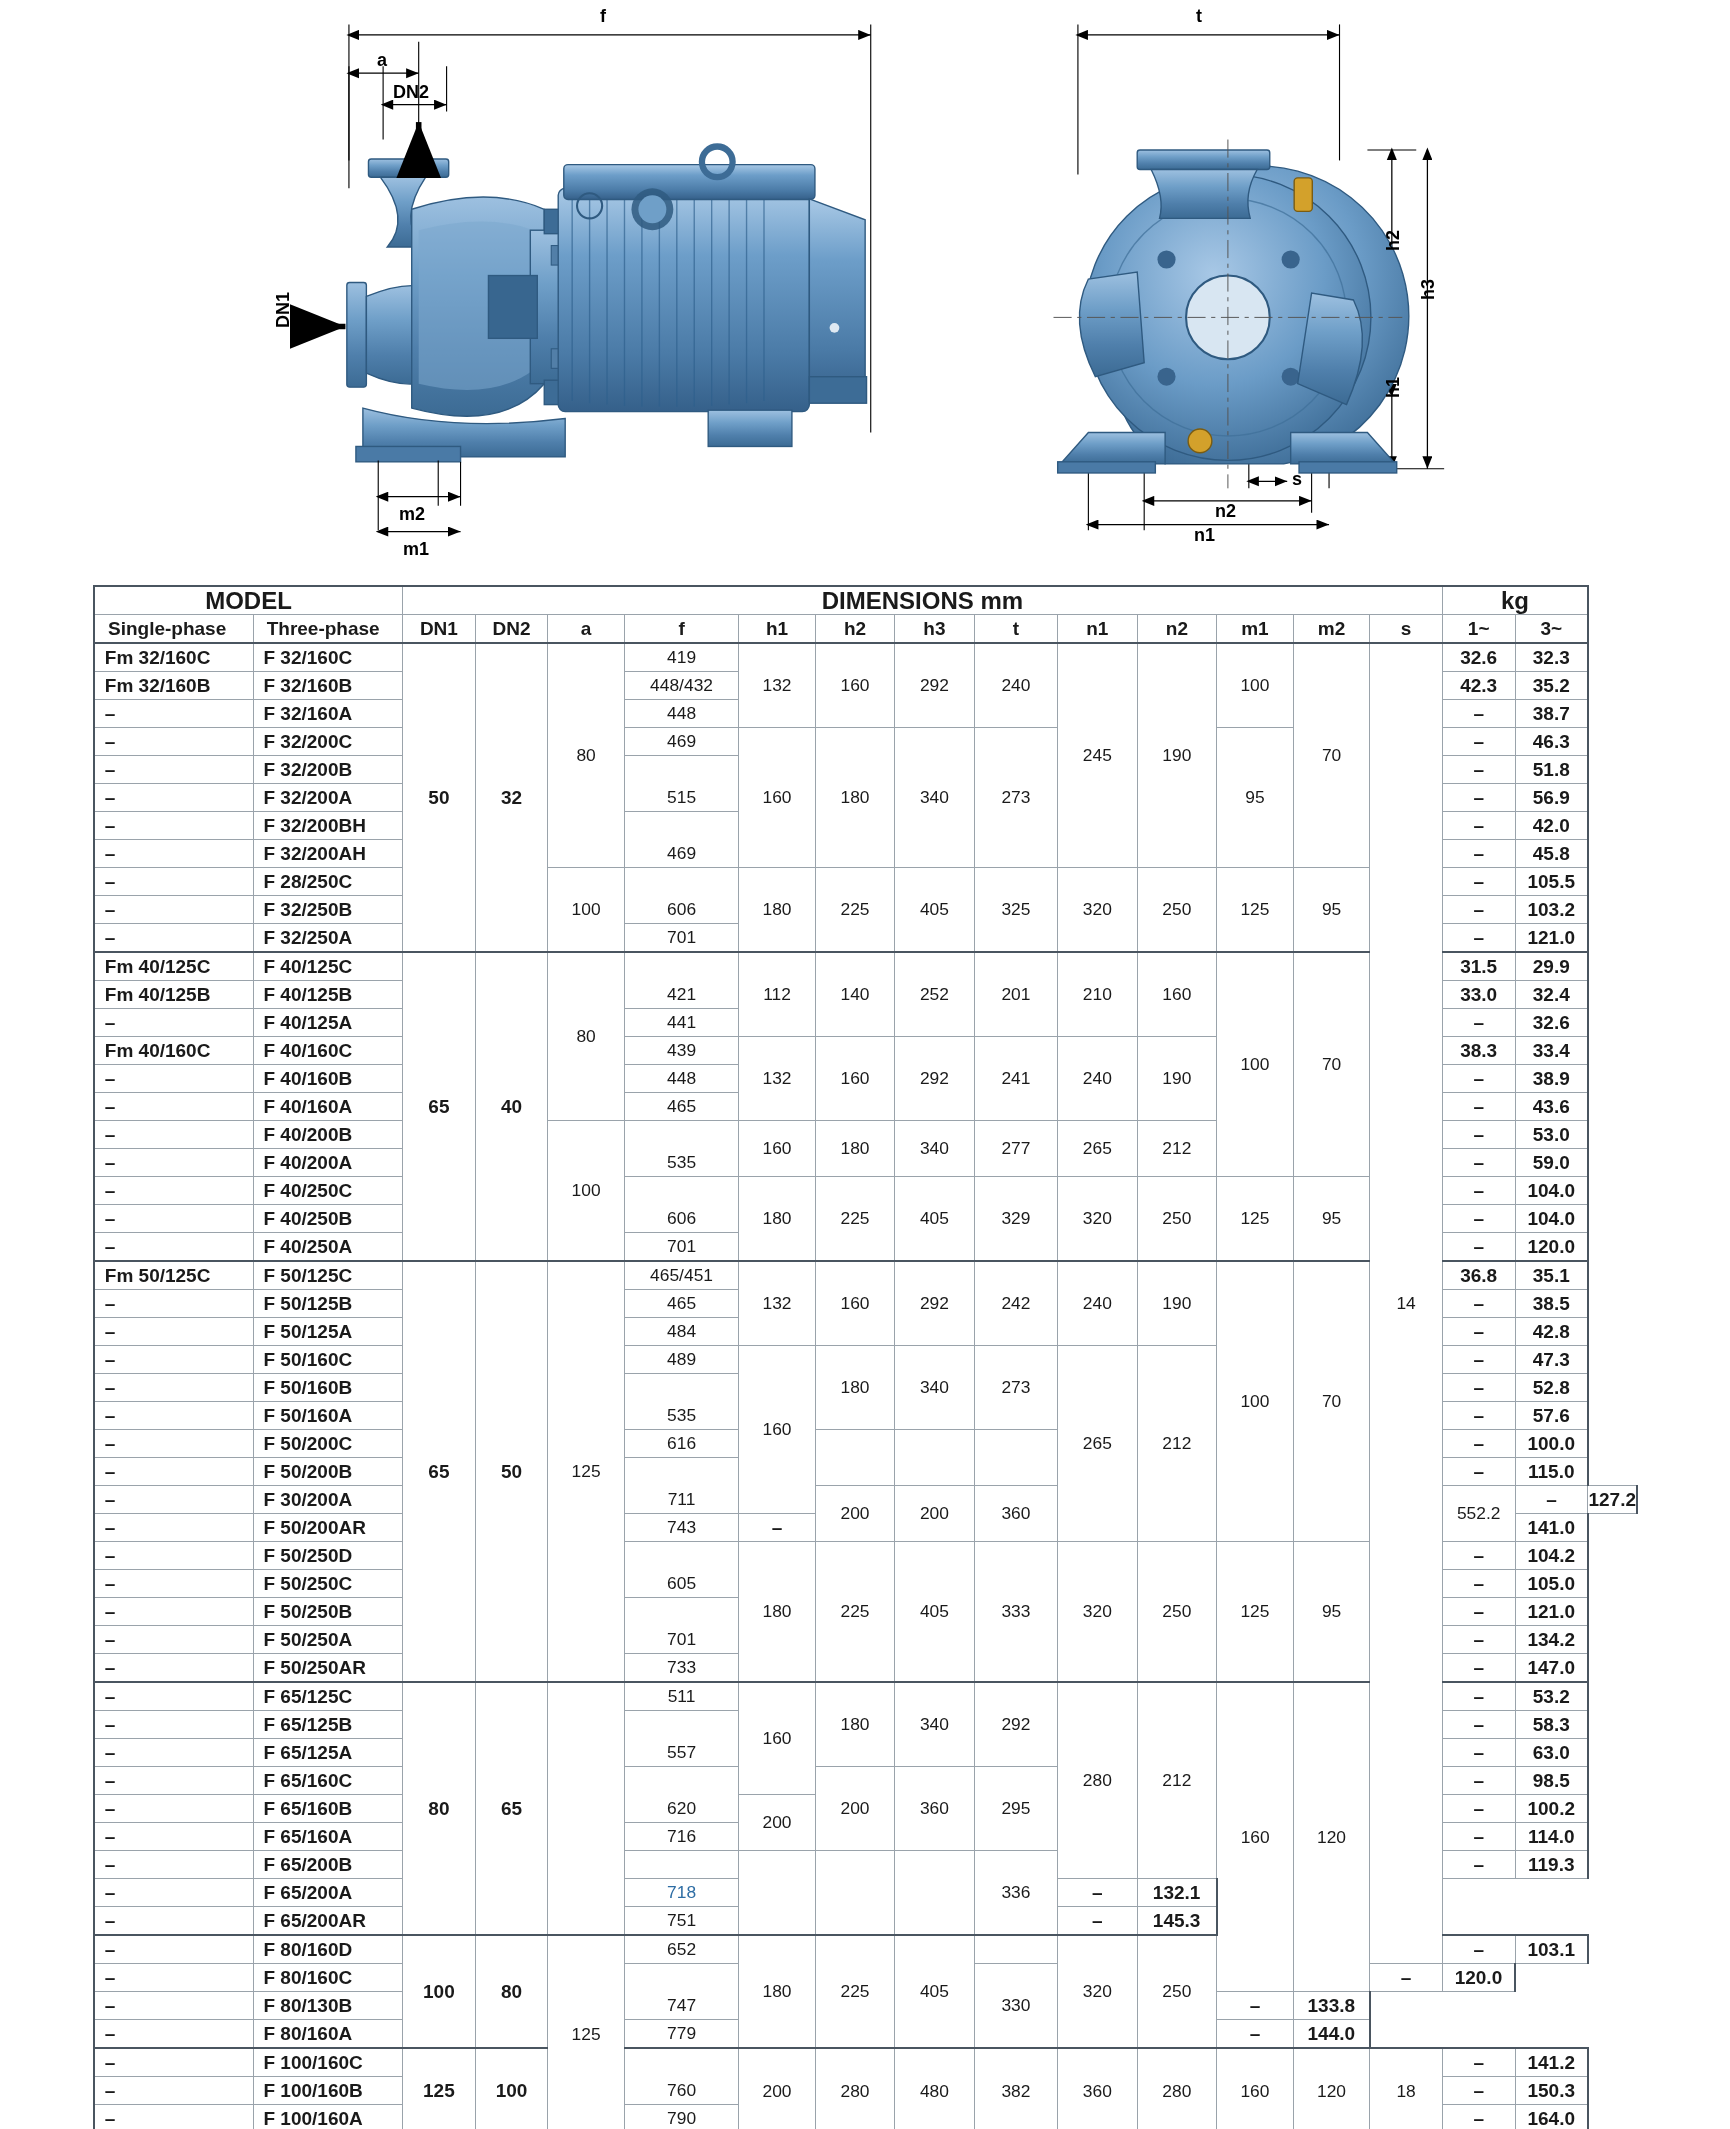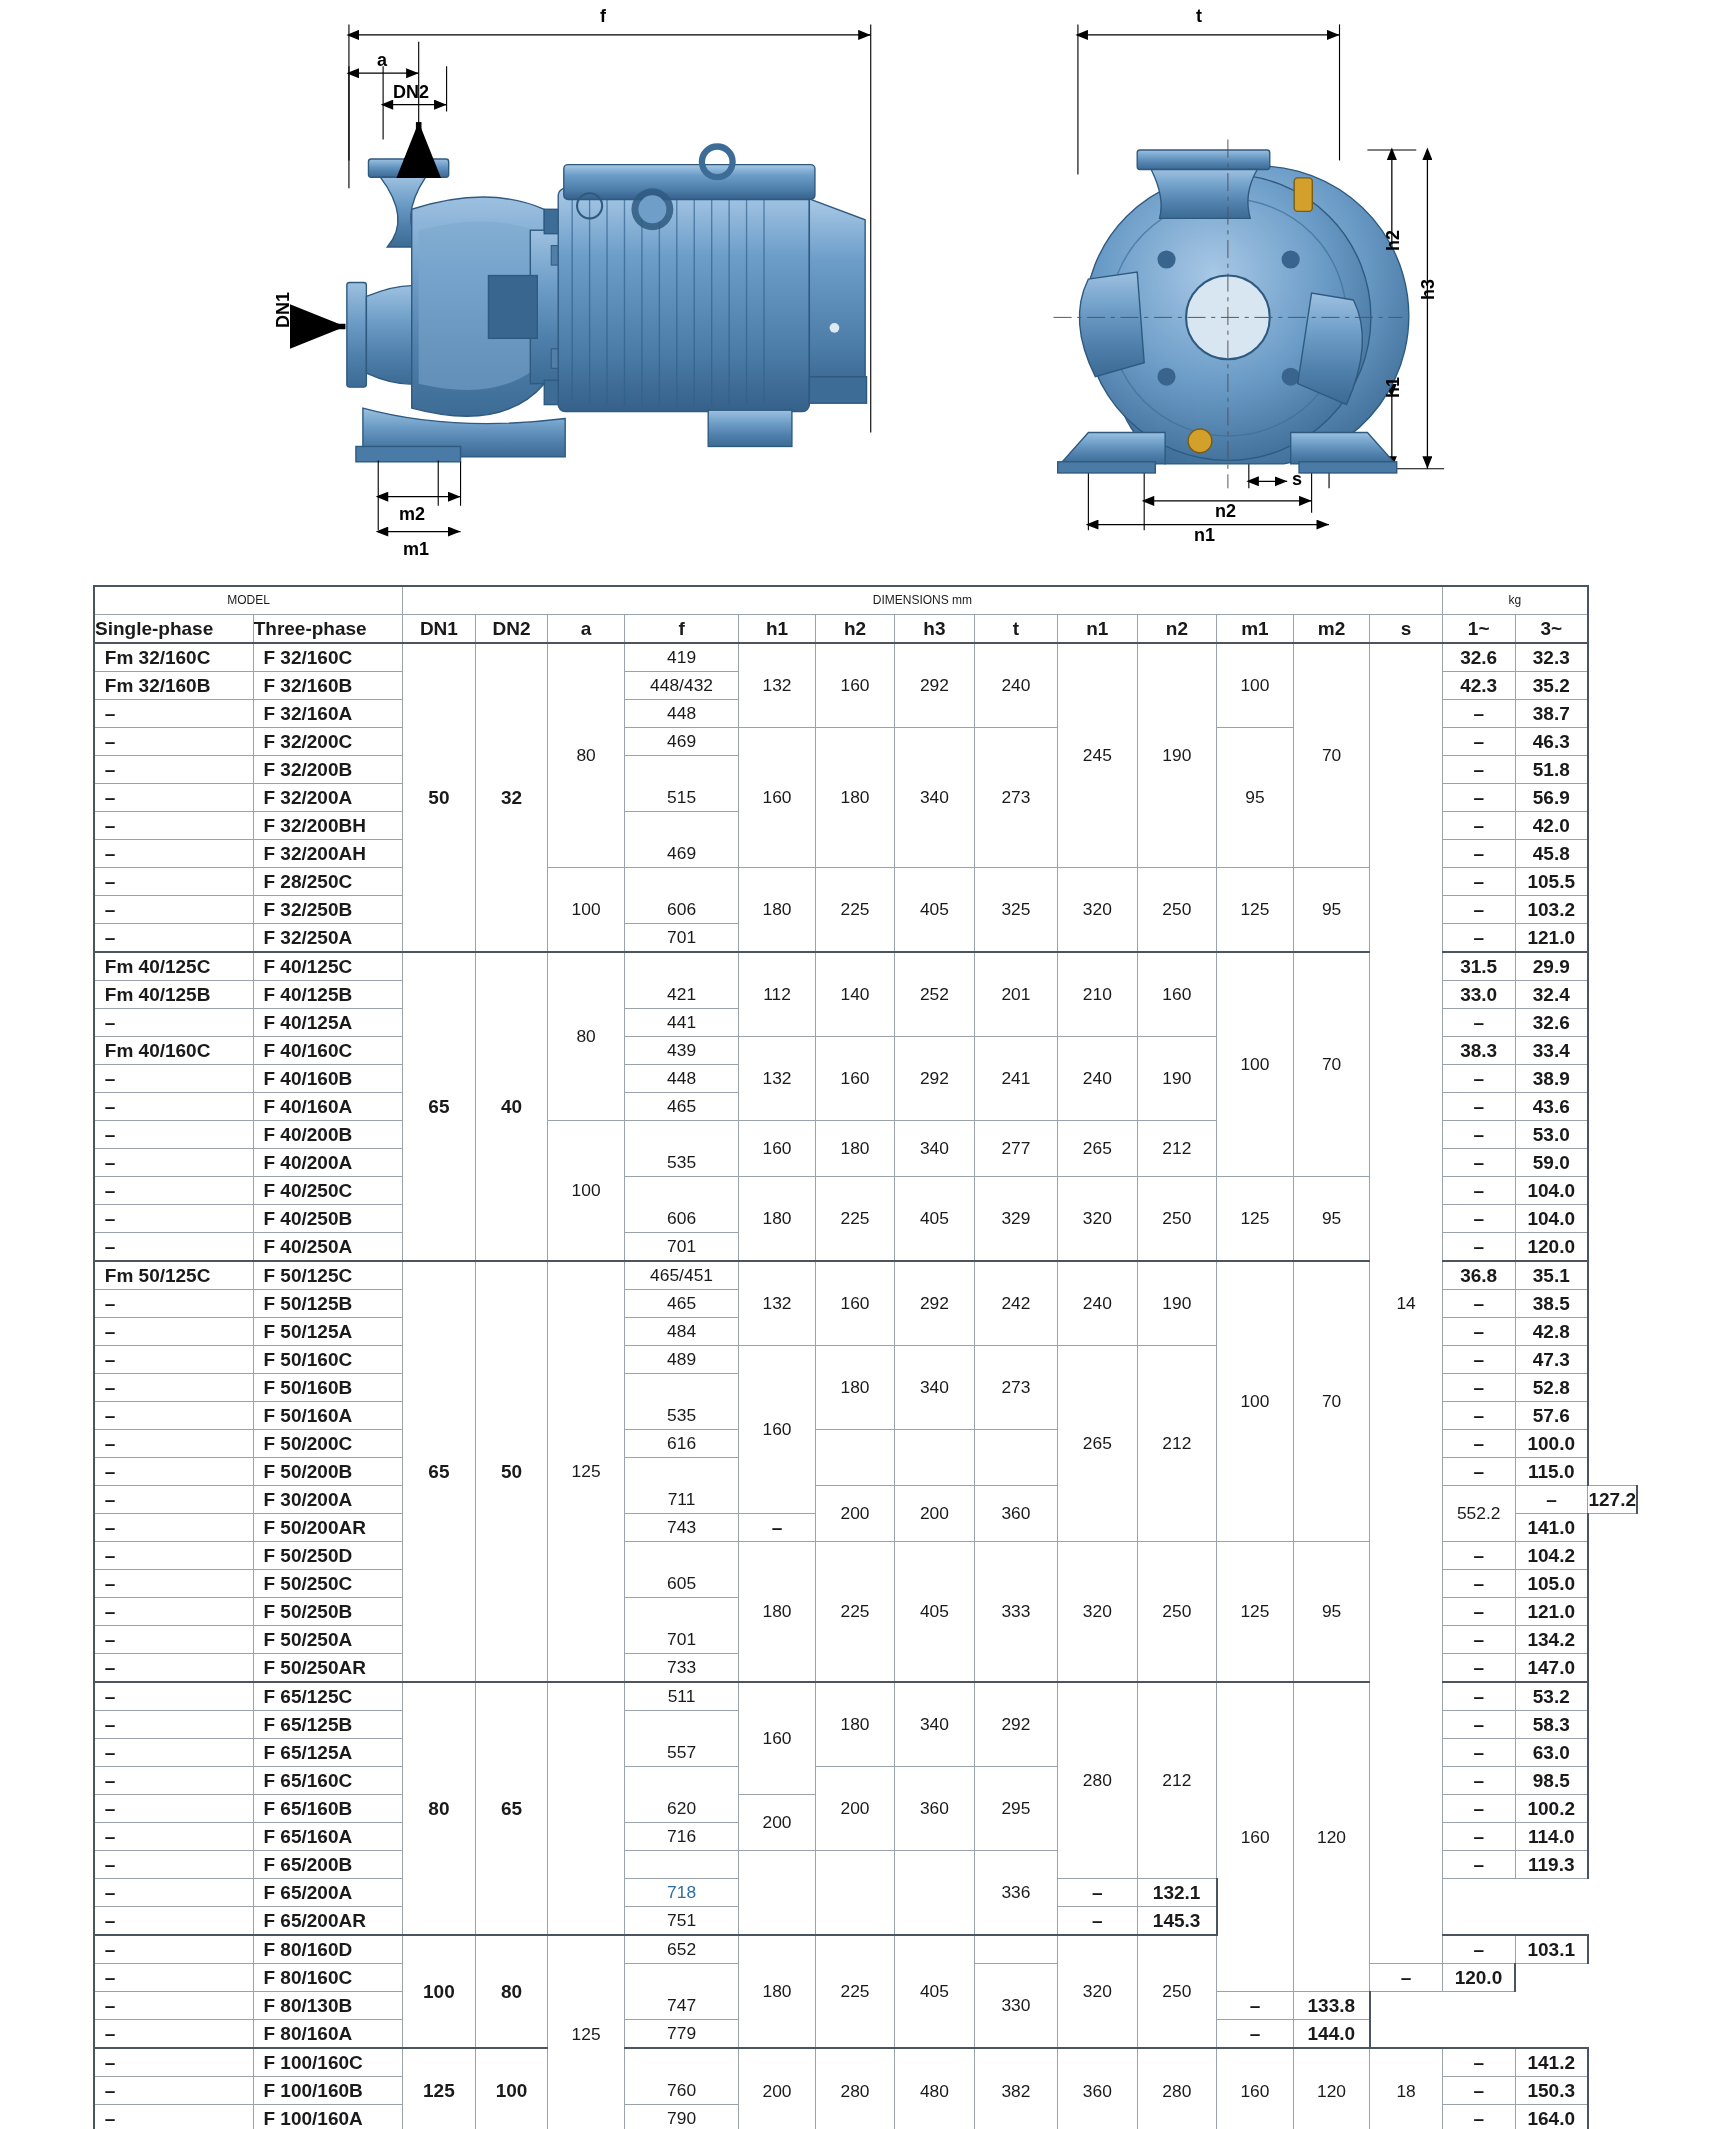--- a/index.html
+++ b/index.html
@@ -10,23 +10,23 @@
   .draw{position:absolute;left:0;top:0;width:1731px;height:579px;}
   .lbl{position:absolute;font-size:18px;font-weight:bold;color:#000;}
   .lblv{position:absolute;font-size:18px;font-weight:bold;color:#000;
         writing-mode:vertical-rl;transform:rotate(180deg);}
 
   
   table.dim{position:absolute;left:93px;top:585px;border-collapse:collapse;
             width:1545px;font-size:17.4px;}
   table.dim td,table.dim th{border:0.7px solid #9aa3ab;padding:0;text-align:center;
             vertical-align:middle;height:27px;line-height:1.05;}
-  .hdr-top td{font-weight:normal;font-size:12px;height:40px;}
+  .hdr-top td{font-weight:bold;font-size:24px;height:40px;}
   .hdr-sub td{font-weight:bold;font-size:19px;height:36px;}
-  .hdr-sub td.left{text-align:left;padding-left:0;}
+  .hdr-sub td.left{text-align:left;padding-left:13px;}
   .mdl{font-weight:bold;font-size:19px;}
   .mdl.left{text-align:left;padding-left:9.8px;}
   .dash{font-weight:bold;}
   .kg{font-weight:bold;font-size:19px;}
   .thick-l{border-left:2.1px solid #4a5560 !important;}
   .thick-r{border-right:2.1px solid #4a5560 !important;}
   .thick-t{border-top:2.1px solid #4a5560 !important;}
   .thick-b{border-bottom:2.1px solid #4a5560 !important;}
   .blue{color:#2e6da4;}
   .nb{border-left:none !important;border-right:none !important;}

